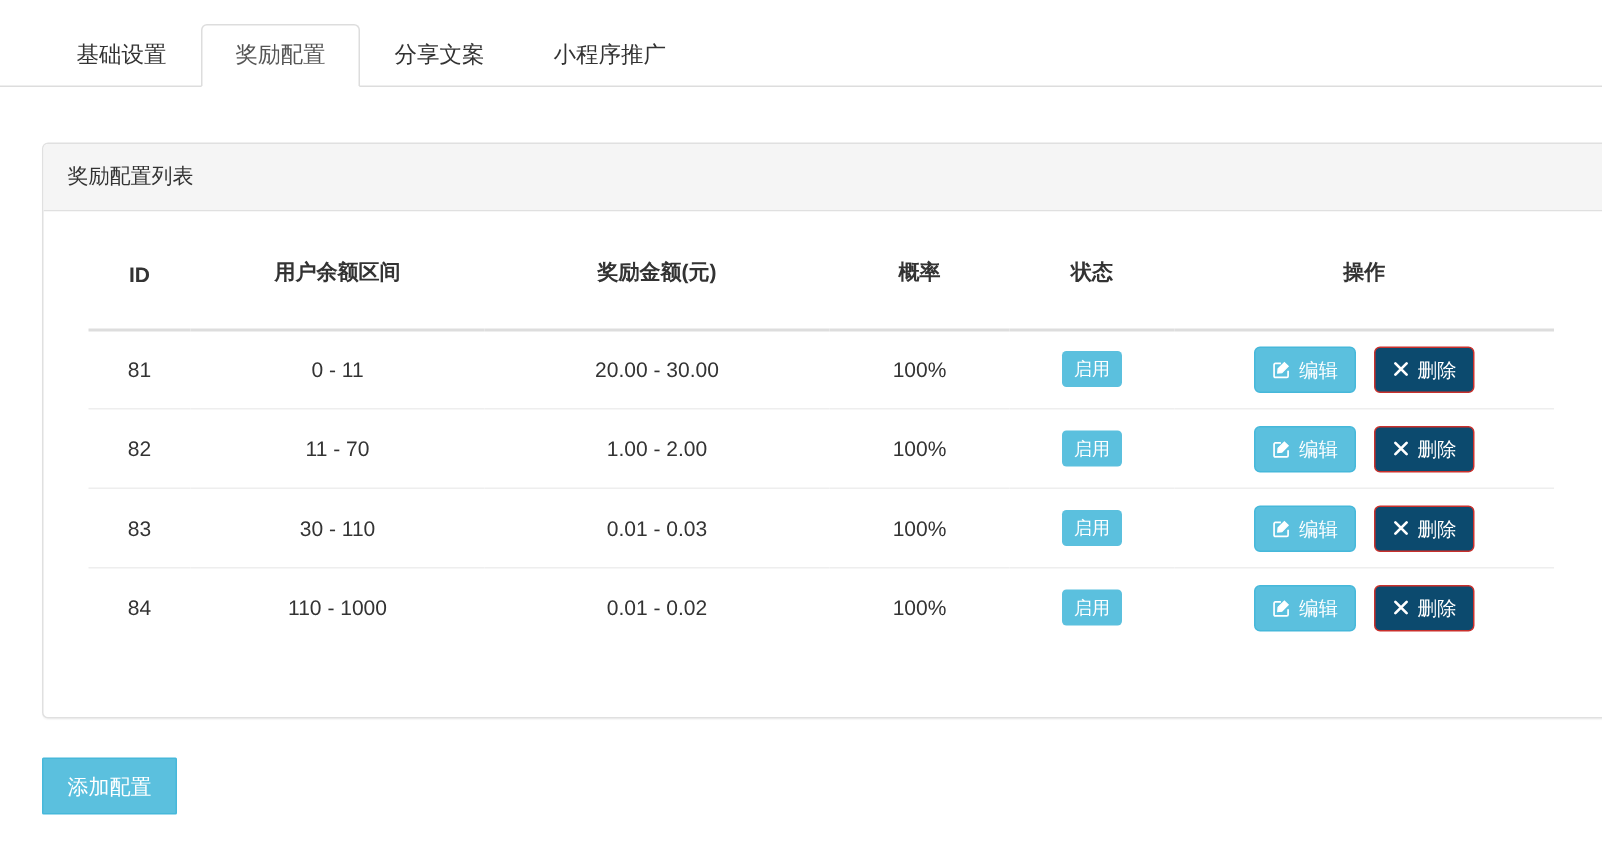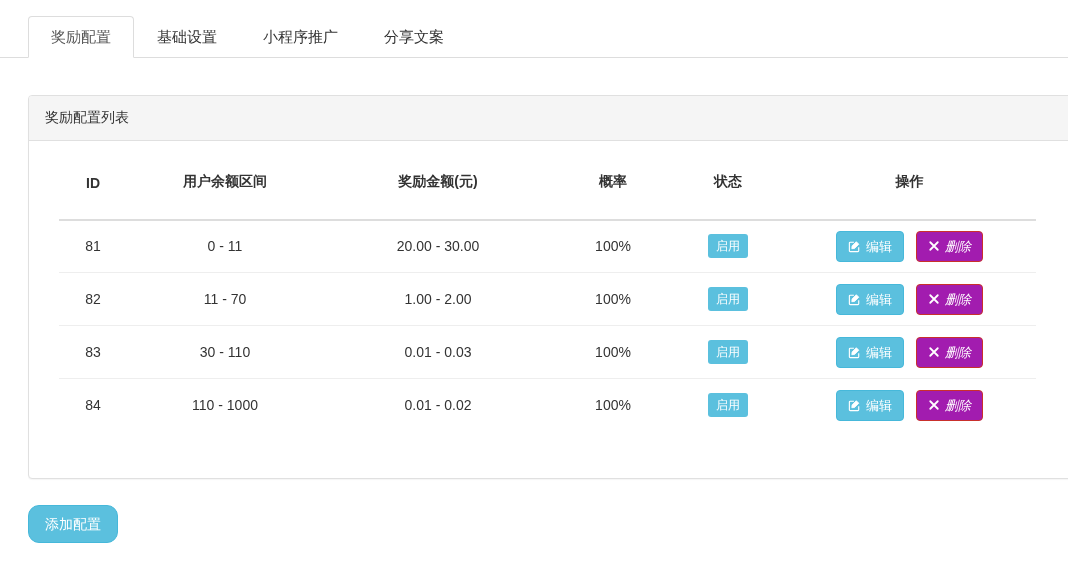--- a/index.html
+++ b/index.html
@@ -125,56 +125,55 @@
     cursor: pointer;
     white-space: nowrap;
     vertical-align: middle;
   }
   .btn-info {
     background: #5bc0de;
     border-color: #46b8da;
     justify-content: space-between;
   }
   .btn-danger {
-    background: #a21caf;
+    background: #0c4a6e;
     border-color: #c9302c;
-    font-style: italic;
   }
   .btn + .btn { margin-left: 8px; }
   .btn svg { display: block; }
 
   .btn-add {
     position: absolute;
     left: 28px;
     top: 505px;
     background: #5bc0de;
     border: 1px solid #46b8da;
-    border-radius: 11px;
+    border-radius: 1px;
     color: #ffffff;
     font-size: 14px;
     line-height: 1;
     padding: 11px 16px;
     cursor: pointer;
   }
 </style>
 </head>
 <body>
 
 <div class="tabs">
+  <div class="tab">
+    <span>基础设置</span>
+  </div>
   <div class="tab active">
     <span>奖励配置</span>
   </div>
   <div class="tab">
-    <span>基础设置</span>
+    <span>分享文案</span>
   </div>
   <div class="tab">
     <span>小程序推广</span>
-  </div>
-  <div class="tab">
-    <span>分享文案</span>
   </div>
 </div>
 
 <div class="panel">
   <div class="panel-heading">
     <span>奖励配置列表</span>
   </div>
   <div class="panel-body">
     <table class="reward-table">
       <thead>

